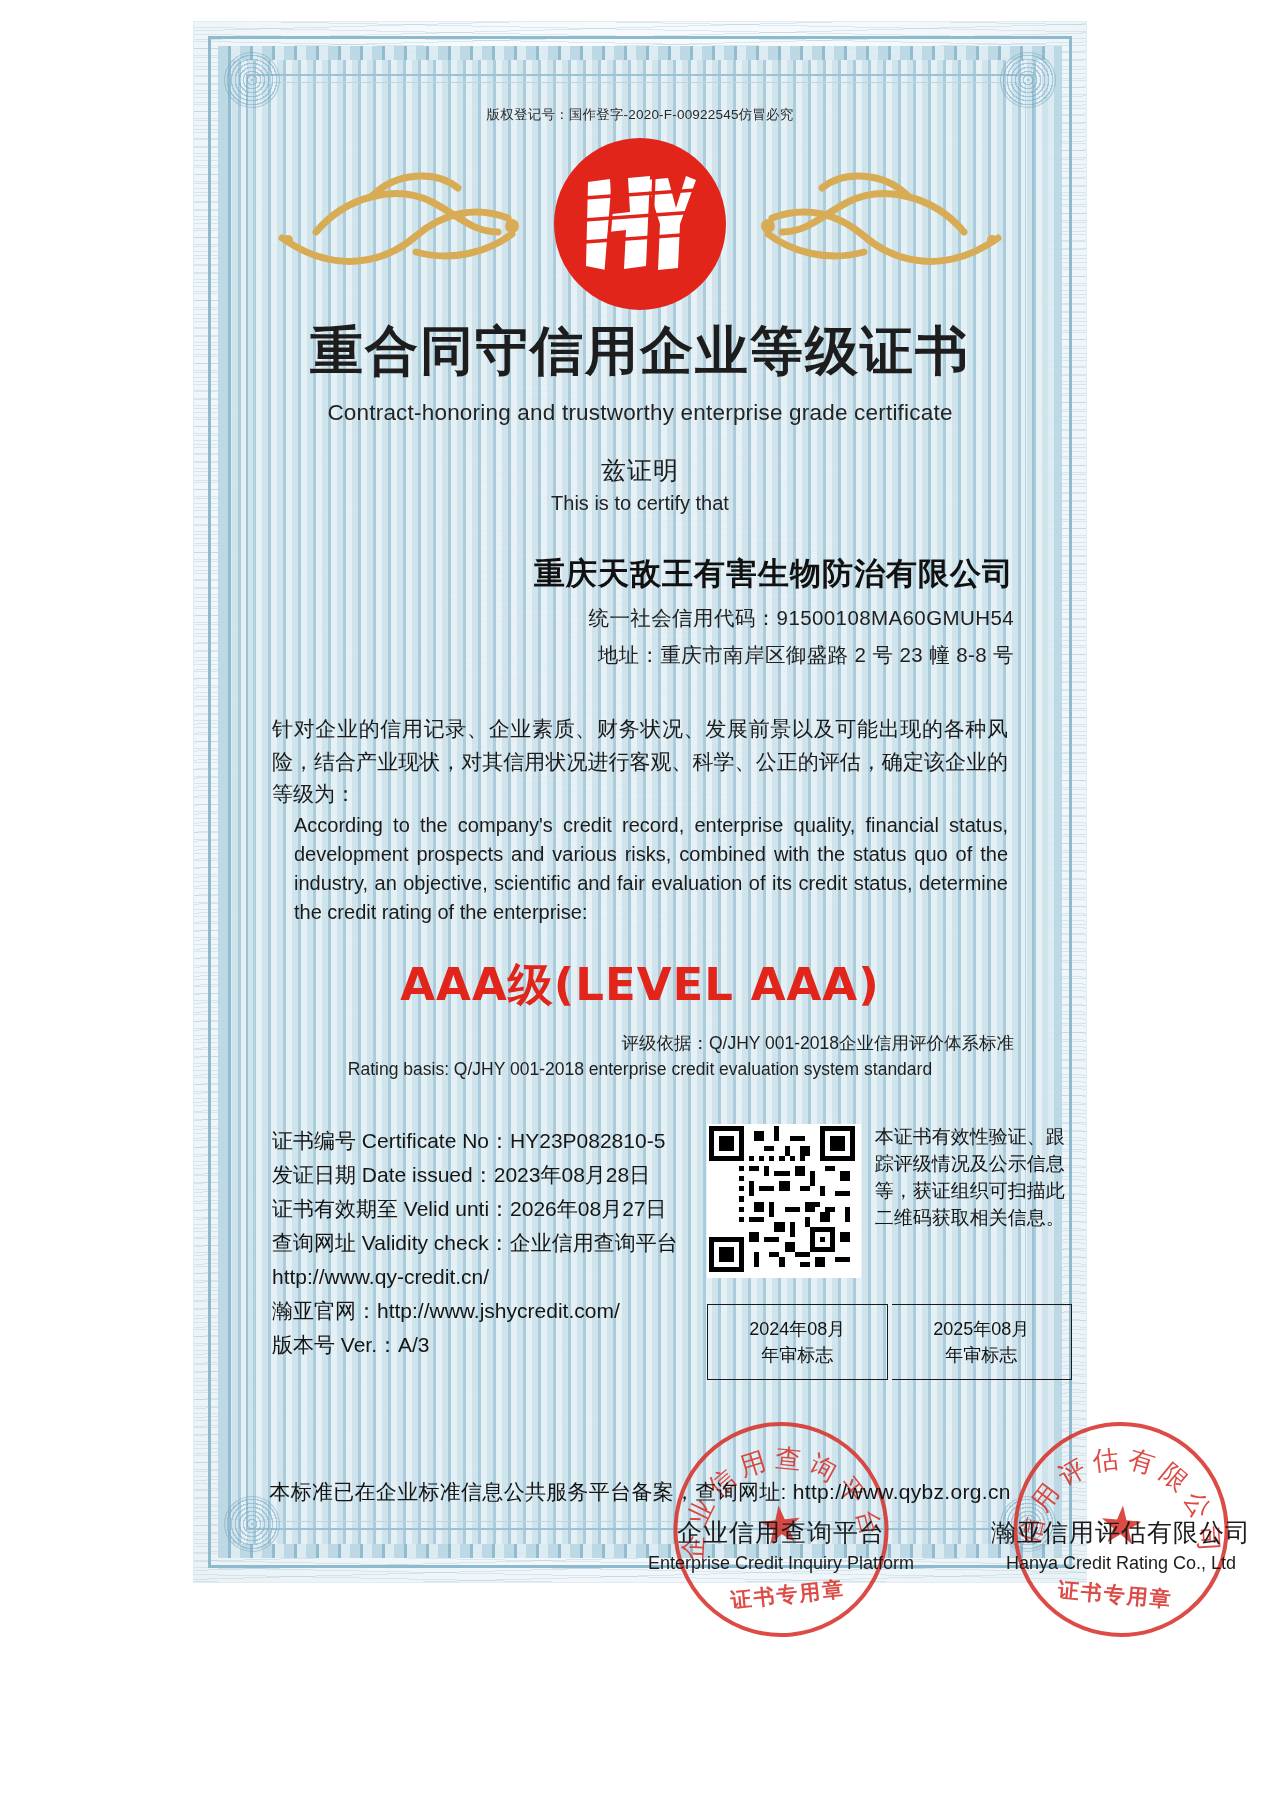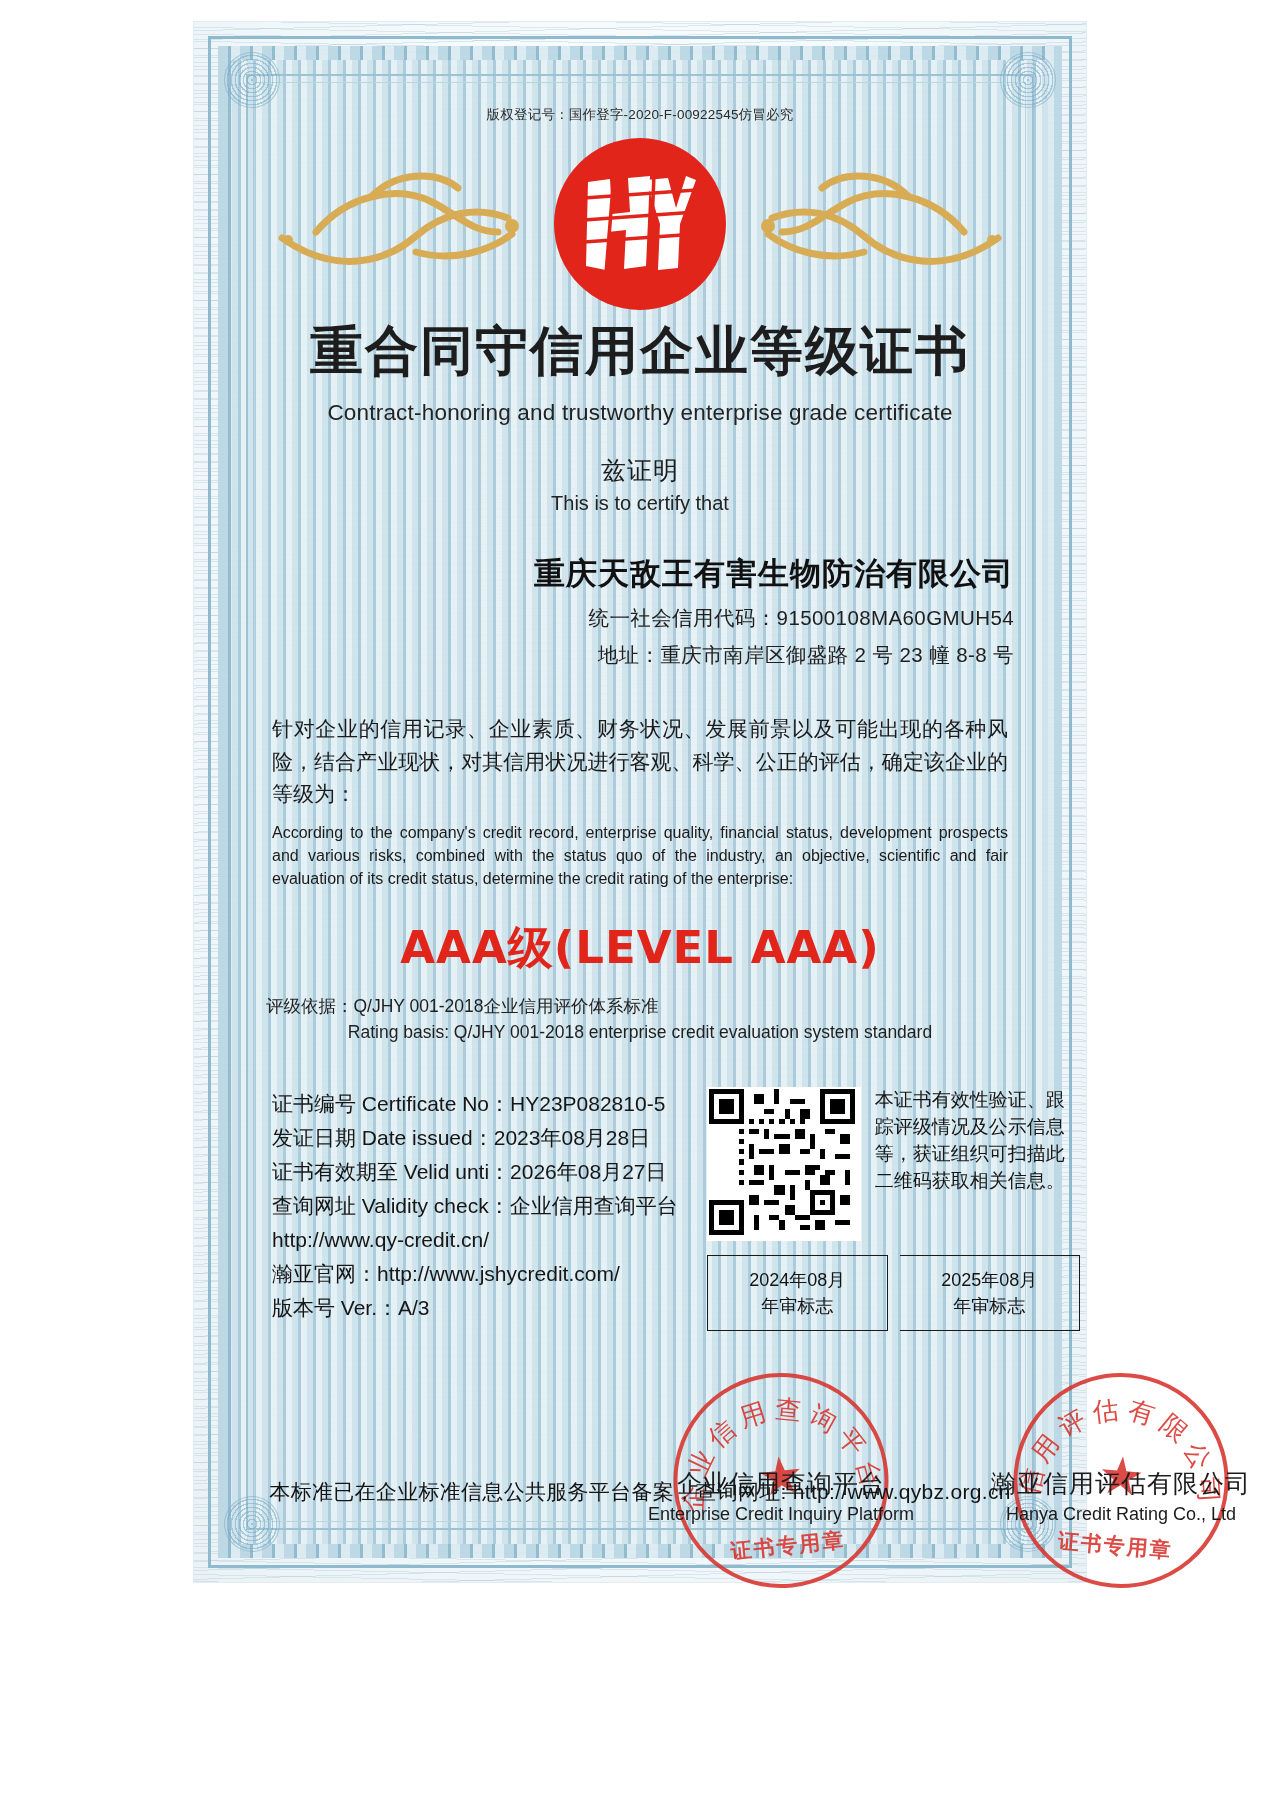--- a/index.html
+++ b/index.html
@@ -199,38 +199,39 @@
     padding: 0 6px;
   }
   .para .cn {
     font-size: 21px;
     line-height: 1.55;
     color: #1b1b1b;
     text-align: justify;
     text-indent: 0;
   }
   .para .en {
-    font-size: 16px;
+    font-size: 20px;
     line-height: 1.45;
     color: #1b1b1b;
-    margin-top: 10px;
+    margin-top: 0;
     text-align: justify;
+    padding-left: 22px;
   }
 
   .level {
     text-align: center;
     color: #e1251b;
     font-family: "DejaVu Sans", "Liberation Sans", sans-serif;
     font-weight: bold;
     font-size: 45px;
     margin-top: 28px;
     letter-spacing: 1px;
   }
   .basis-cn {
-    text-align: left;
+    text-align: right;
     font-size: 17.5px;
     color: #1f1f1f;
     margin-top: 16px;
   }
   .basis-en {
     text-align: center;
     font-size: 17.5px;
     color: #1f1f1f;
     margin-top: 4px;
   }
@@ -269,22 +270,22 @@
   .qr svg { display:block; }
   .qr-note {
     margin-left: 14px;
     font-size: 19px;
     line-height: 1.42;
     color: #161616;
   }
 
   .stamp-boxes {
     display: flex;
-    margin-top: 14px;
-    gap: 12px;
+    margin-top: 26px;
+    gap: 4px;
   }
   .stamp-box {
     width: 179px;
     height: 74px;
     border: 1.6px solid #1a1a1a;
     display: flex;
     flex-direction: column;
     align-items: center;
     justify-content: center;
     font-size: 18px;

